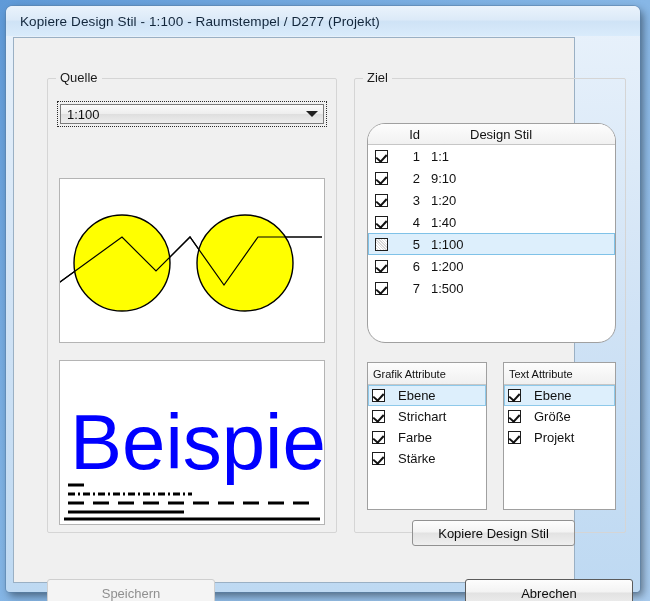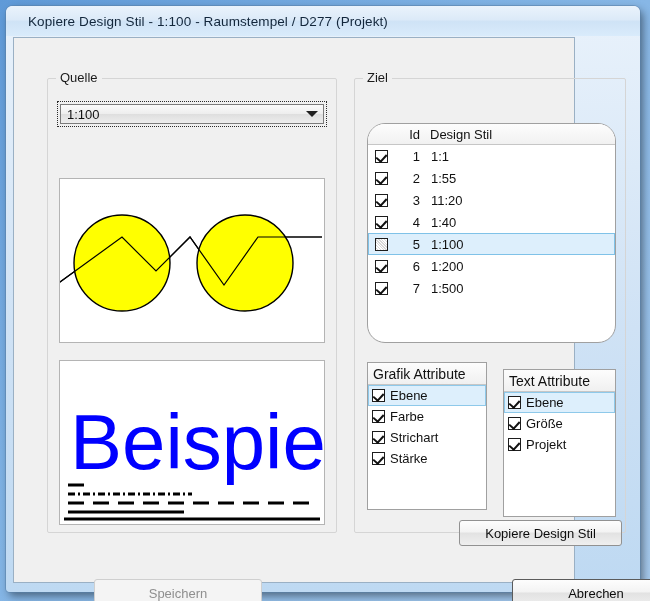--- a/index.html
+++ b/index.html
@@ -31,21 +31,21 @@
     box-shadow: 0 0 0 1px rgba(90,130,170,.55), 3px 4px 9px rgba(0,0,0,.45);
     padding: 0;
     box-sizing: border-box;
   }
   #titlebar {
     height: 30px;
     border-radius: 6px 6px 0 0;
     background: linear-gradient(180deg, #eaf3fc 0%, #dceaf8 45%, #cfe3f6 52%, #d9ebfb 100%);
     display: flex;
     align-items: center;
-    padding-left: 22px;
+    padding-left: 14px;
     box-sizing: border-box;
   }
   #title-text {
     font-size: 13.5px;
     color: #12263b;
     white-space: nowrap;
     letter-spacing: .1px;
   }
   
   #client {
@@ -169,20 +169,21 @@
     color: #111;
     box-sizing: border-box;
   }
   .hdr-id {
     width: 52px;
     text-align: right;
     padding-right: 6px;
   }
   .hdr-name {
     padding-left: 4px;
+    margin-left: 40px;
   }
   .row {
     height: 22px;
     display: flex;
     align-items: center;
     font-size: 13px;
     color: #111;
     box-sizing: border-box;
     border: 1px solid transparent;
   }
@@ -229,44 +230,45 @@
   }
   
   #attr-grafik {
     left: 353px;
     top: 324px;
     width: 120px;
     height: 148px;
   }
   #attr-text {
     left: 489px;
-    top: 331px;
+    top: 324px;
     width: 113px;
     height: 148px;
   }
   .attr-header {
     height: 22px;
     background: linear-gradient(180deg, #fdfdfd 0%, #f0f0f0 100%);
     border-bottom: 1px solid #c6c6c6;
     display: flex;
     align-items: center;
     padding-left: 5px;
-    font-size: 14px;
+    font-size: 11px;
     color: #111;
     box-sizing: border-box;
   }
   .attr-row {
     height: 21px;
     display: flex;
     align-items: center;
     font-size: 13px;
     color: #111;
     padding-left: 3px;
     box-sizing: border-box;
     border: 1px solid transparent;
+    gap: 8px;
   }
   .attr-row.sel {
     background: #ddeffc;
     border: 1px solid #8ec9ea;
   }
   .attr-row .lbl {
     padding-left: 5px;
   }
   
   .btn {
@@ -274,21 +276,20 @@
     background: linear-gradient(180deg, #fdfdfd 0%, #f3f3f3 46%, #e2e2e2 50%, #efefef 100%);
     border: 1px solid #919191;
     border-radius: 3px;
     font-size: 13px;
     color: #0d0d0d;
     display: flex;
     align-items: center;
     justify-content: center;
     box-sizing: border-box;
     cursor: default;
-    margin-left: 47px;
   }
   .btn.default {
     border: 1px solid #5b5b5b;
   }
   .btn.disabled {
     color: #8f8f8f;
     background: #f4f4f4;
     border: 1px solid #cfcfcf;
   }
   #btn-kopiere {
@@ -369,26 +370,26 @@
       </div>
       <div id="ziel-rows">
           <div class="row">
             <span class="cb on"></span>
             <span class="cell-id">1</span>
             <span class="cell-name">1:1</span>
           </div>
           <div class="row">
             <span class="cb on"></span>
             <span class="cell-id">2</span>
-            <span class="cell-name">1:55</span>
+            <span class="cell-name">9:10</span>
           </div>
           <div class="row">
             <span class="cb on"></span>
             <span class="cell-id">3</span>
-            <span class="cell-name">11:20</span>
+            <span class="cell-name">1:20</span>
           </div>
           <div class="row">
             <span class="cb on"></span>
             <span class="cell-id">4</span>
             <span class="cell-name">1:40</span>
           </div>
           <div class="row sel">
             <span class="cb dim"></span>
             <span class="cell-id">5</span>
             <span class="cell-name">1:100</span>
@@ -408,25 +409,25 @@
 
     <div class="listbox" id="attr-grafik">
       <div class="attr-header">Grafik Attribute</div>
       <div id="attr-grafik-rows">
           <div class="attr-row sel">
             <span class="cb on"></span>
             <span class="lbl">Ebene</span>
           </div>
           <div class="attr-row">
             <span class="cb on"></span>
+            <span class="lbl">Strichart</span>
+          </div>
+          <div class="attr-row">
+            <span class="cb on"></span>
             <span class="lbl">Farbe</span>
-          </div>
-          <div class="attr-row">
-            <span class="cb on"></span>
-            <span class="lbl">Strichart</span>
           </div>
           <div class="attr-row">
             <span class="cb on"></span>
             <span class="lbl">Stärke</span>
           </div>
         </div>
     </div>
 
     <div class="listbox" id="attr-text">
       <div class="attr-header">Text Attribute</div>

